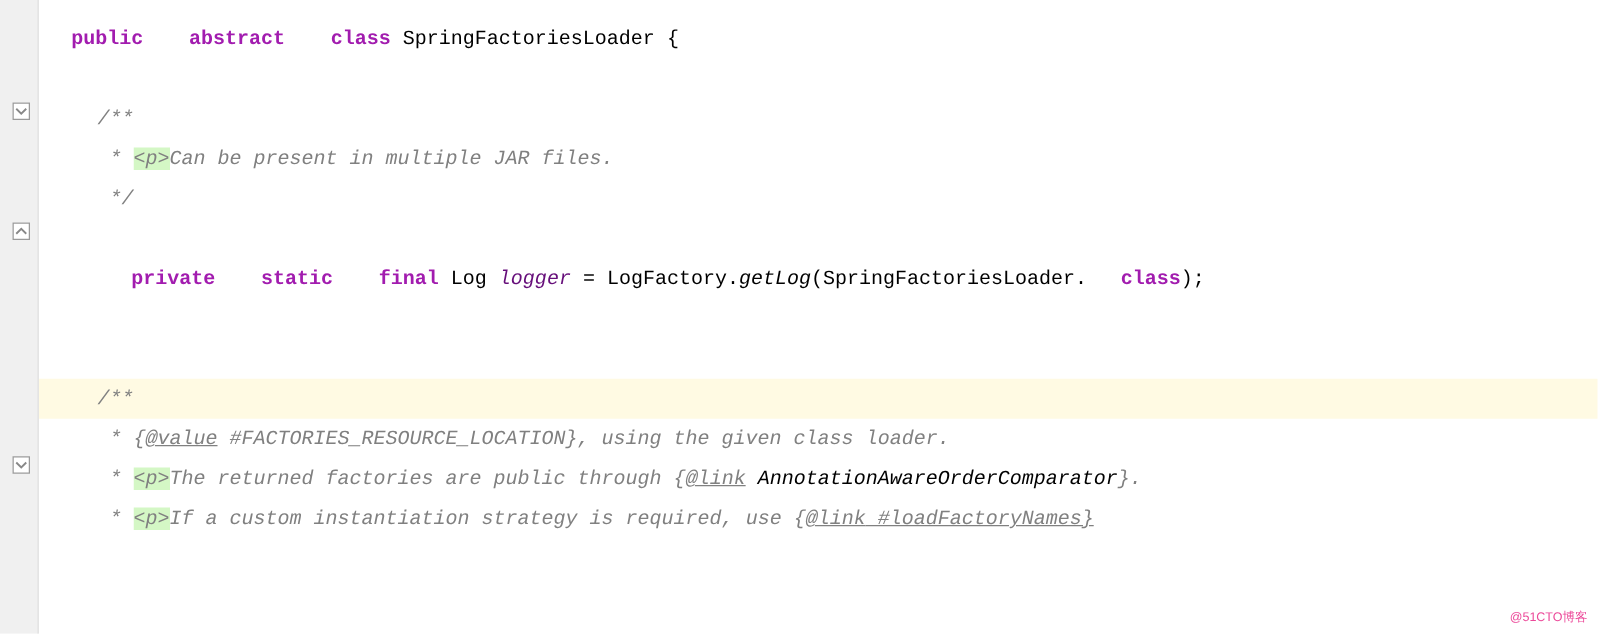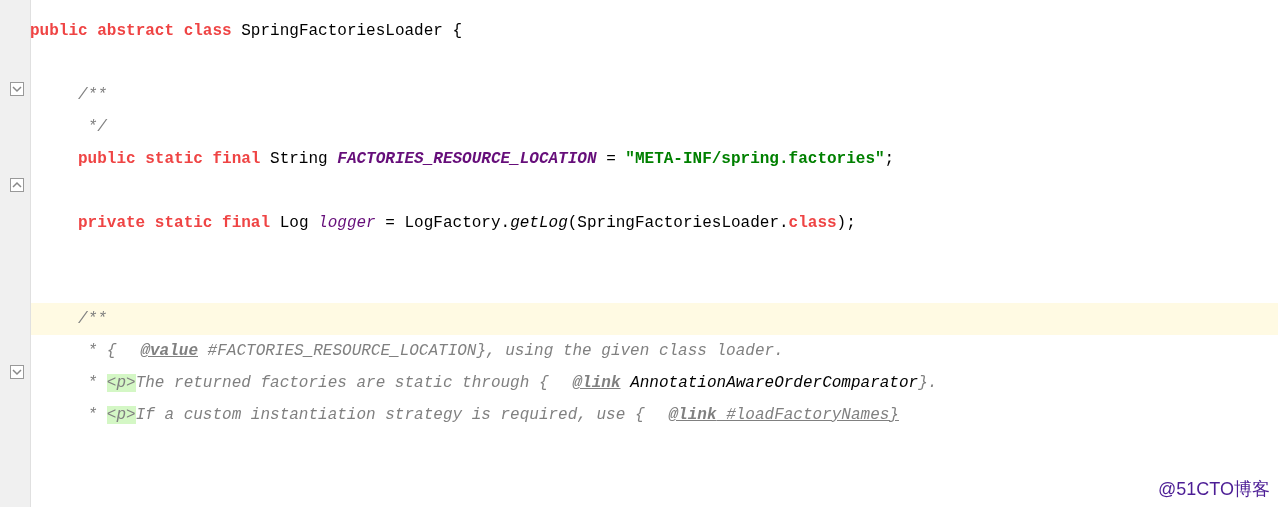--- a/index.html
+++ b/index.html
@@ -26,25 +26,25 @@
     margin-left: 30px;
     padding-top: 15px;
     line-height: 2.0;
   }
   .line {
     white-space: pre;
     padding-left: 0;
   }
   .indent1 { padding-left: 0px; }
   .indent2 { padding-left: 48px; }
-  .kw { color: #ef4444; font-weight: bold; }
+  .kw { color: #a21caf; font-weight: bold; margin-left: 27px; }
   .cls { color: #000000; }
   .comment { color: #808080; font-style: italic; }
   .tag-hl { background: #d4f7c5; font-style: italic; color:#808080;}
-  .doc-tag { color: #808080; font-weight: bold; font-style: italic; text-decoration: underline; margin-left: 24px; }
+  .doc-tag { color: #808080; font-weight: normal; font-style: italic; text-decoration: underline; }
   .doc-link { color: #808080; font-style: italic; text-decoration: underline;}
   .constant { color: #660e7a; font-style: italic; font-weight: bold;}
   .str { color: #008000; font-weight: bold; }
   .method-it { color: #000000; font-style: italic; }
   .field-it { color: #660e7a; font-style: italic; margin-top: 22px; }
   .plain { color: #000000; }
   .anno-cls { color: #000000; font-style: italic;}
   .line-hl {
     background: #fffae3;
     width: 100%;
@@ -56,23 +56,23 @@
     width: 12px;
     height: 12px;
     background: #fff;
     border: 1px solid #999;
   }
   .fold-marker svg { display:block;}
   .watermark {
     position: absolute;
     right: 8px;
     bottom: 6px;
-    color: #4c1d95;
+    color: #ec4899;
     font-family: sans-serif;
-    font-size: 18px;
+    font-size: 10px;
   }
 </style>
 </head>
 <body>
 
 <div class="gutter">
   <div class="fold-marker" style="top:82px;">
     <svg width="12" height="12">
         <path d="M2 4 L6 8 L10 4" stroke="#888" fill="none" stroke-width="1.5"></path>
       </svg>
@@ -89,31 +89,31 @@
   </div>
 </div>
 
 <div class="code-area">
 
 <div class="line indent1"><span class="kw">public</span> <span class="kw">abstract</span> <span class="kw">class</span> <span class="cls">SpringFactoriesLoader</span><span class="plain"> {</span></div>
 
 <div class="line">&nbsp;</div>
 
 <div class="line indent2"><span class="comment">/**</span></div>
+<div class="line indent2"><span class="comment"> * </span><span class="tag-hl">&lt;p&gt;</span><span class="comment">Can be present in multiple JAR files.</span></div>
 <div class="line indent2"><span class="comment"> */</span></div>
 
-<div class="line indent2"><span class="kw">public</span> <span class="kw">static</span> <span class="kw">final</span> <span class="plain">String</span> <span class="constant">FACTORIES_RESOURCE_LOCATION</span> <span class="plain">= </span><span class="str">"META-INF/spring.factories"</span><span class="plain">;</span></div>
 
 <div class="line">&nbsp;</div>
 
 <div class="line indent2"><span class="kw">private</span> <span class="kw">static</span> <span class="kw">final</span> <span class="plain">Log</span> <span class="field-it">logger</span> <span class="plain">= </span><span class="plain">LogFactory.</span><span class="method-it">getLog</span><span class="plain">(SpringFactoriesLoader.</span><span class="kw">class</span><span class="plain">);</span></div>
 
 <div class="line">&nbsp;</div>
 <div class="line">&nbsp;</div>
 
 <div class="line indent2 line-hl"><span class="comment">/**</span></div>
 <div class="line indent2"><span class="comment"> * {</span><span class="doc-tag">@value</span><span class="comment"> #FACTORIES_RESOURCE_LOCATION}, using the given class loader.</span></div>
-<div class="line indent2"><span class="comment"> * </span><span class="tag-hl">&lt;p&gt;</span><span class="comment">The returned factories are static through {</span><span class="doc-tag">@link</span><span class="comment"> </span><span class="anno-cls">AnnotationAwareOrderComparator</span><span class="comment">}.</span></div>
+<div class="line indent2"><span class="comment"> * </span><span class="tag-hl">&lt;p&gt;</span><span class="comment">The returned factories are public through {</span><span class="doc-tag">@link</span><span class="comment"> </span><span class="anno-cls">AnnotationAwareOrderComparator</span><span class="comment">}.</span></div>
 <div class="line indent2"><span class="comment"> * </span><span class="tag-hl">&lt;p&gt;</span><span class="comment">If a custom instantiation strategy is required, use {</span><span class="doc-tag">@link</span><span class="doc-link"> #loadFactoryNames}</span></div>
 
 </div>
 
 <div class="watermark">@51CTO博客</div>
 
 </body></html>

